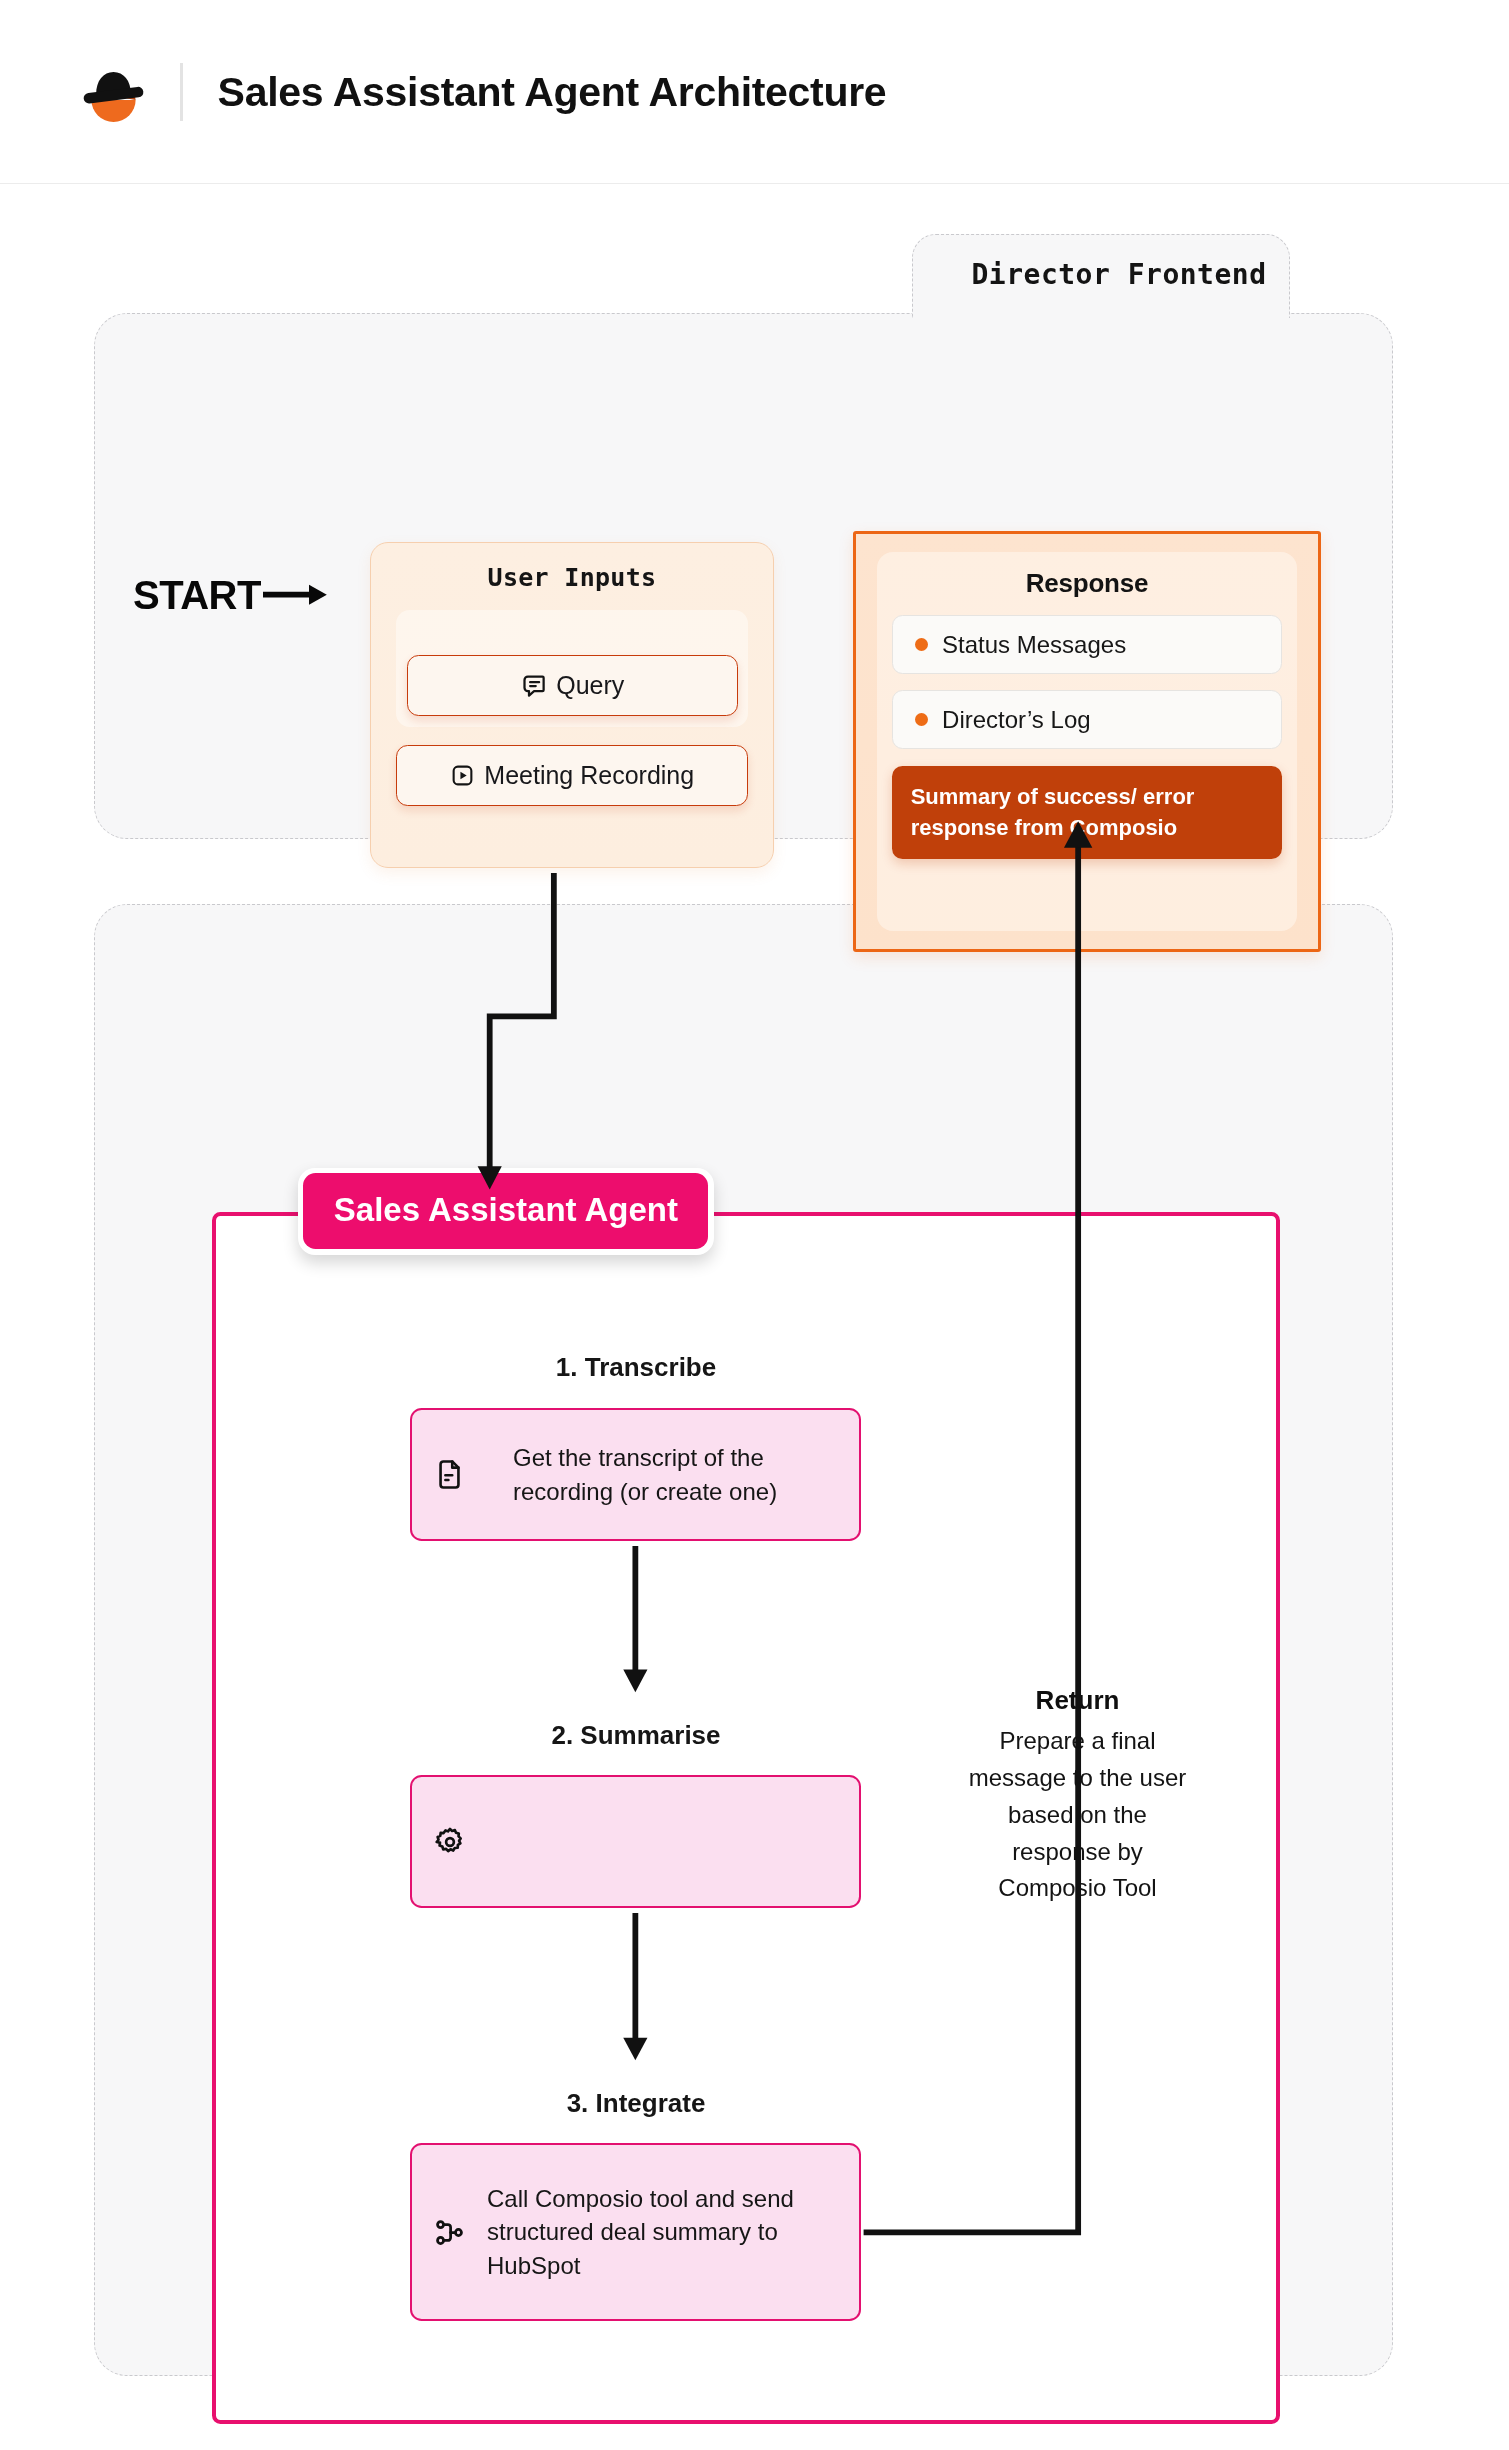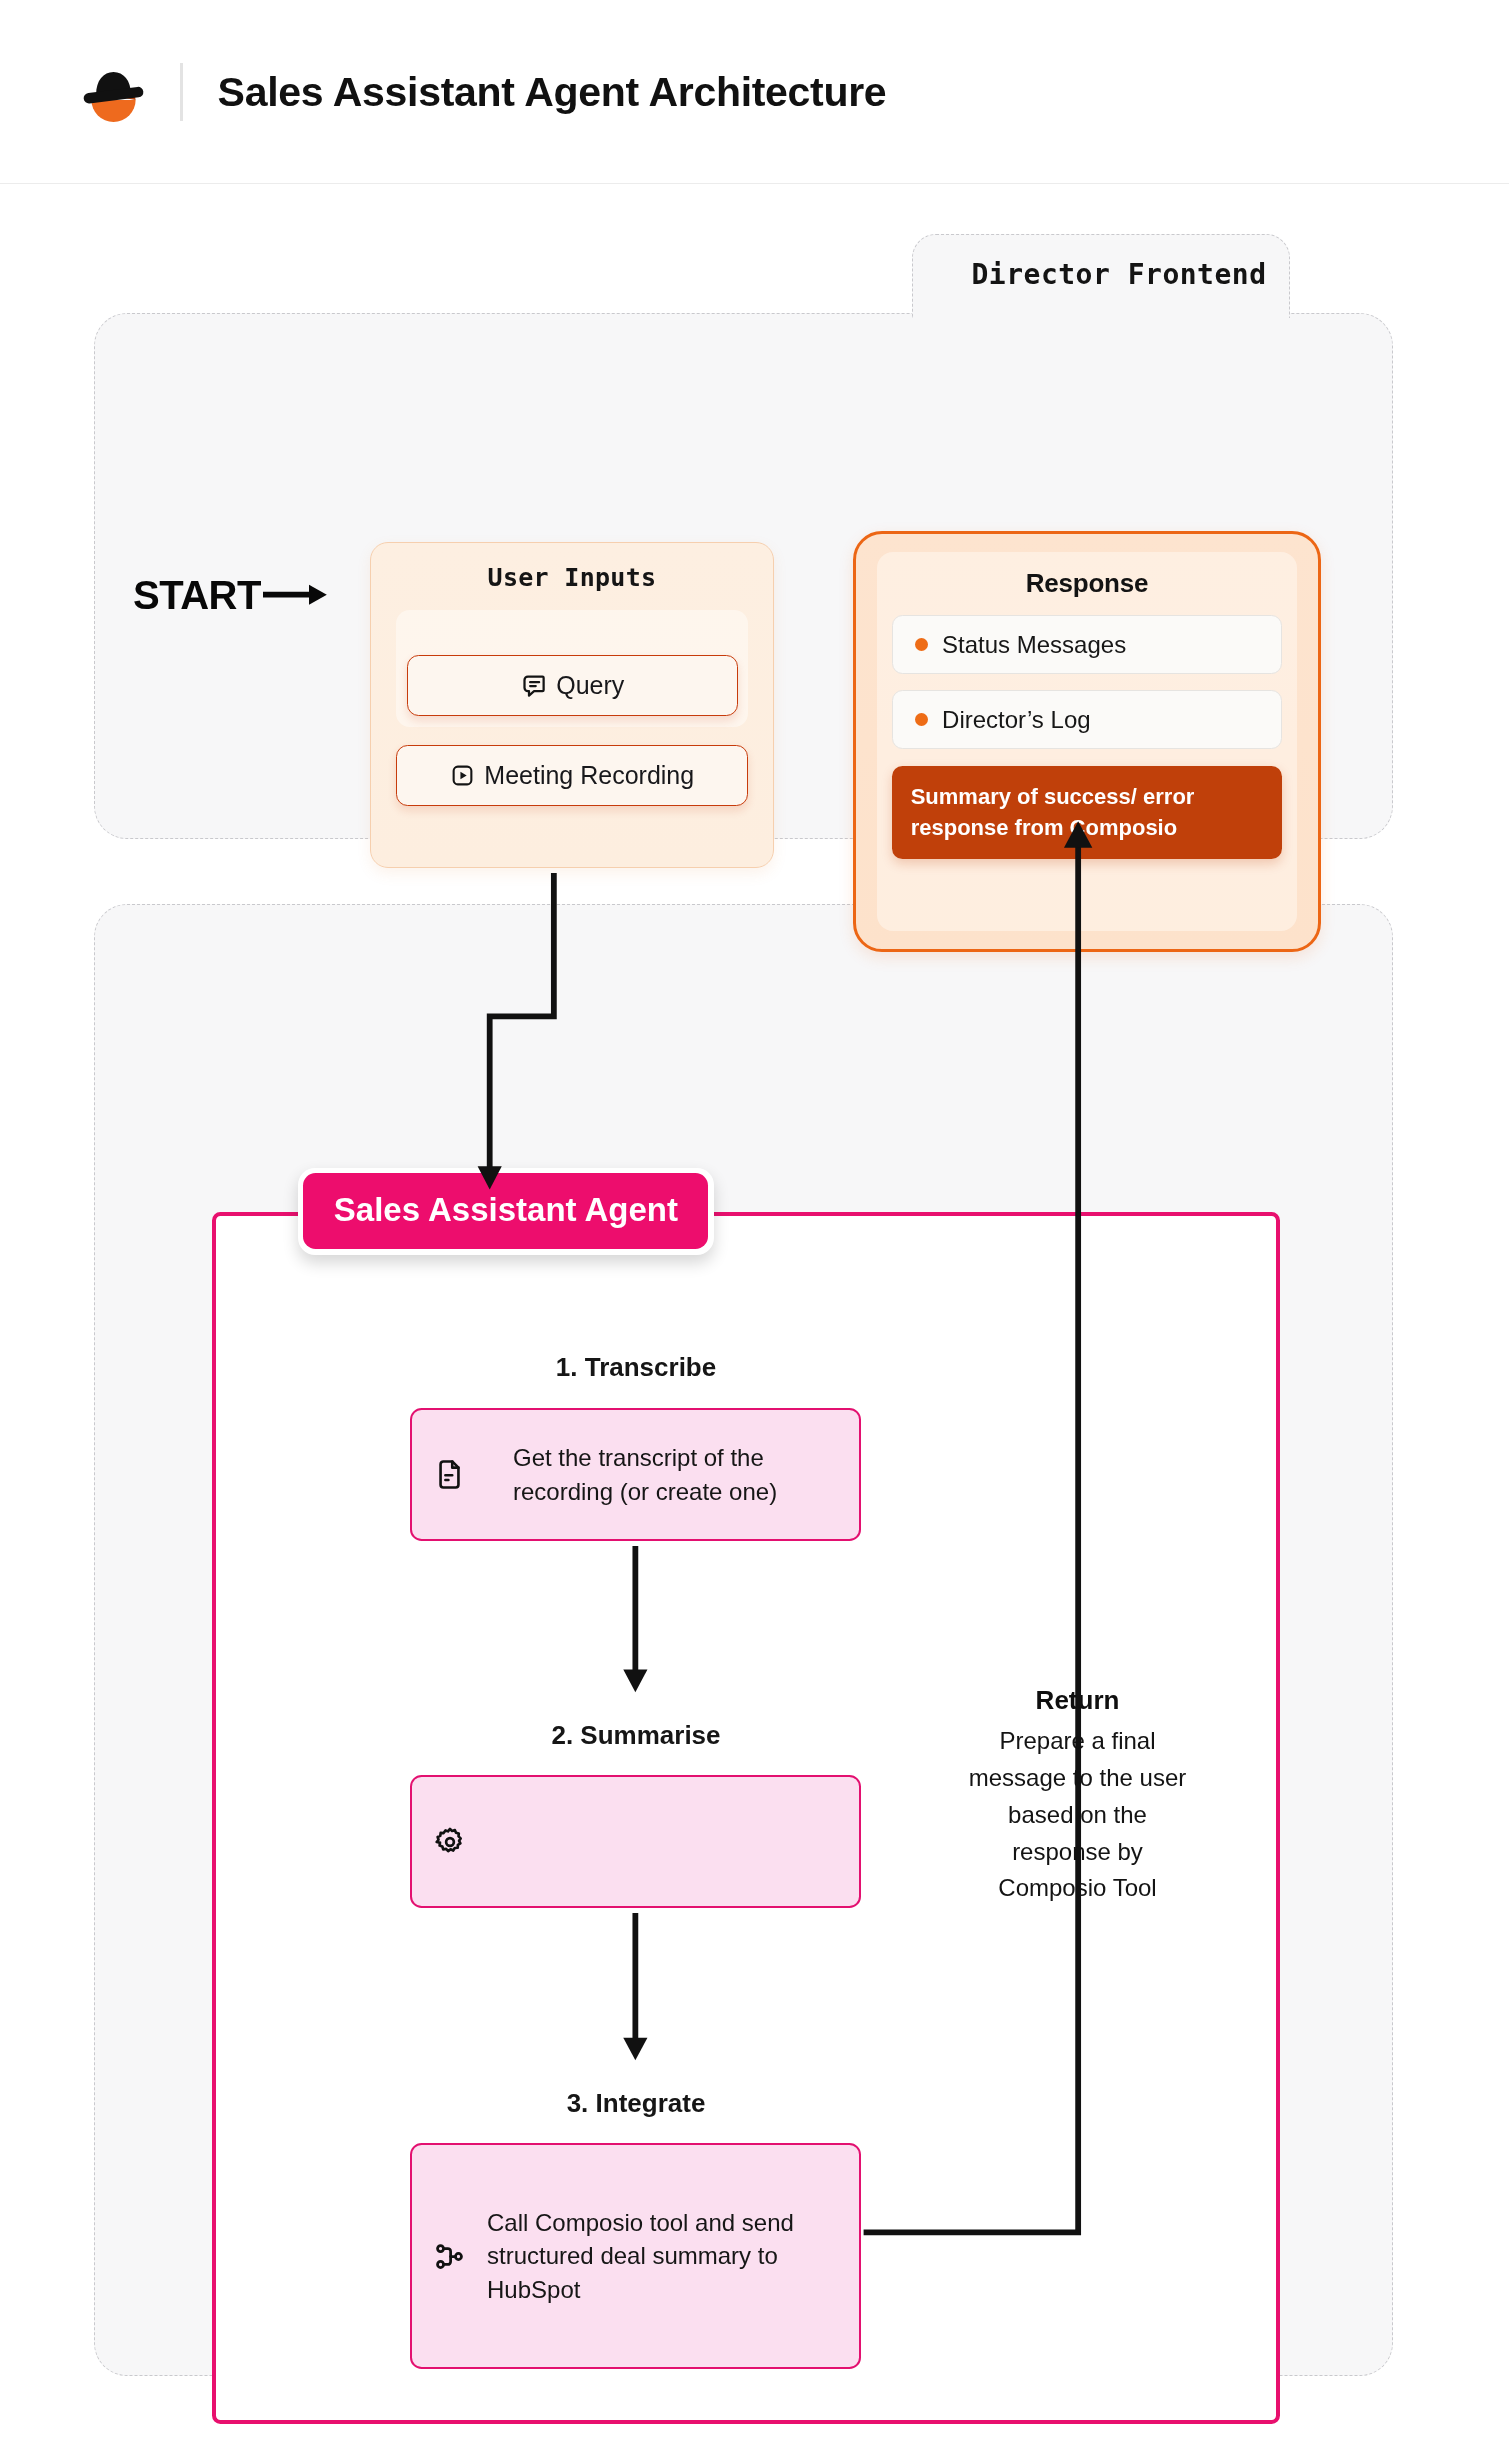--- a/index.html
+++ b/index.html
@@ -103,21 +103,21 @@
   .chip-label { font-size: 25px; font-weight: 500; color: #18181b; }
   .chip-icon { display: flex; align-items: center; }
   #chip-meeting { margin-top: 18px; }
 
   
   #response {
     position: absolute; left: 853px; top: 347px;
     width: 468px; height: 421px;
     background: linear-gradient(180deg,#fde4cf 0%,#fde2cb 100%);
     border: 3.2px solid #ec6615;
-    border-radius: 29px;
+    border-radius: 3px;
     box-shadow: 0 5.3px 14.7px rgba(236,102,21,.13);
     padding: 18px 21px;
   }
   .response-well {
     background: rgba(255,248,240,0.55);
     border-radius: 16px;
     padding: 16px 14.7px 18px;
     height: 100%;
   }
   .response-title {
@@ -182,21 +182,21 @@
     gap: 18px;
   }
   .step-icon { flex: none; display: flex; align-items: center; justify-content: center; width: 39px; }
   .step-text { font-size: 24px; font-weight: 500; color: #161616; line-height: 1.40; }
 
   #step1-title { left: 410px; top: 1168px; }
   #step1-box   { left: 410px; top: 1224px; width: 451px; height: 133px; gap: 44px; }
   #step2-title { left: 410px; top: 1536px; }
   #step2-box   { left: 410px; top: 1591px; width: 451px; height: 133px; }
   #step3-title { left: 410px; top: 1904px; }
-  #step3-box   { left: 410px; top: 1959px; width: 451px; height: 226px; }
+  #step3-box   { left: 410px; top: 1959px; width: 451px; height: 178px; }
 
   
   #return-block {
     position: absolute; left: 962px; top: 1501px;
     width: 231px; text-align: center;
   }
   .return-title { font-size: 26px; font-weight: 700; color: #0f0f0f; }
   .return-body { margin-top: 7.4px; font-size: 24px; font-weight: 400; color: #141414; line-height: 1.53; }
 
   

